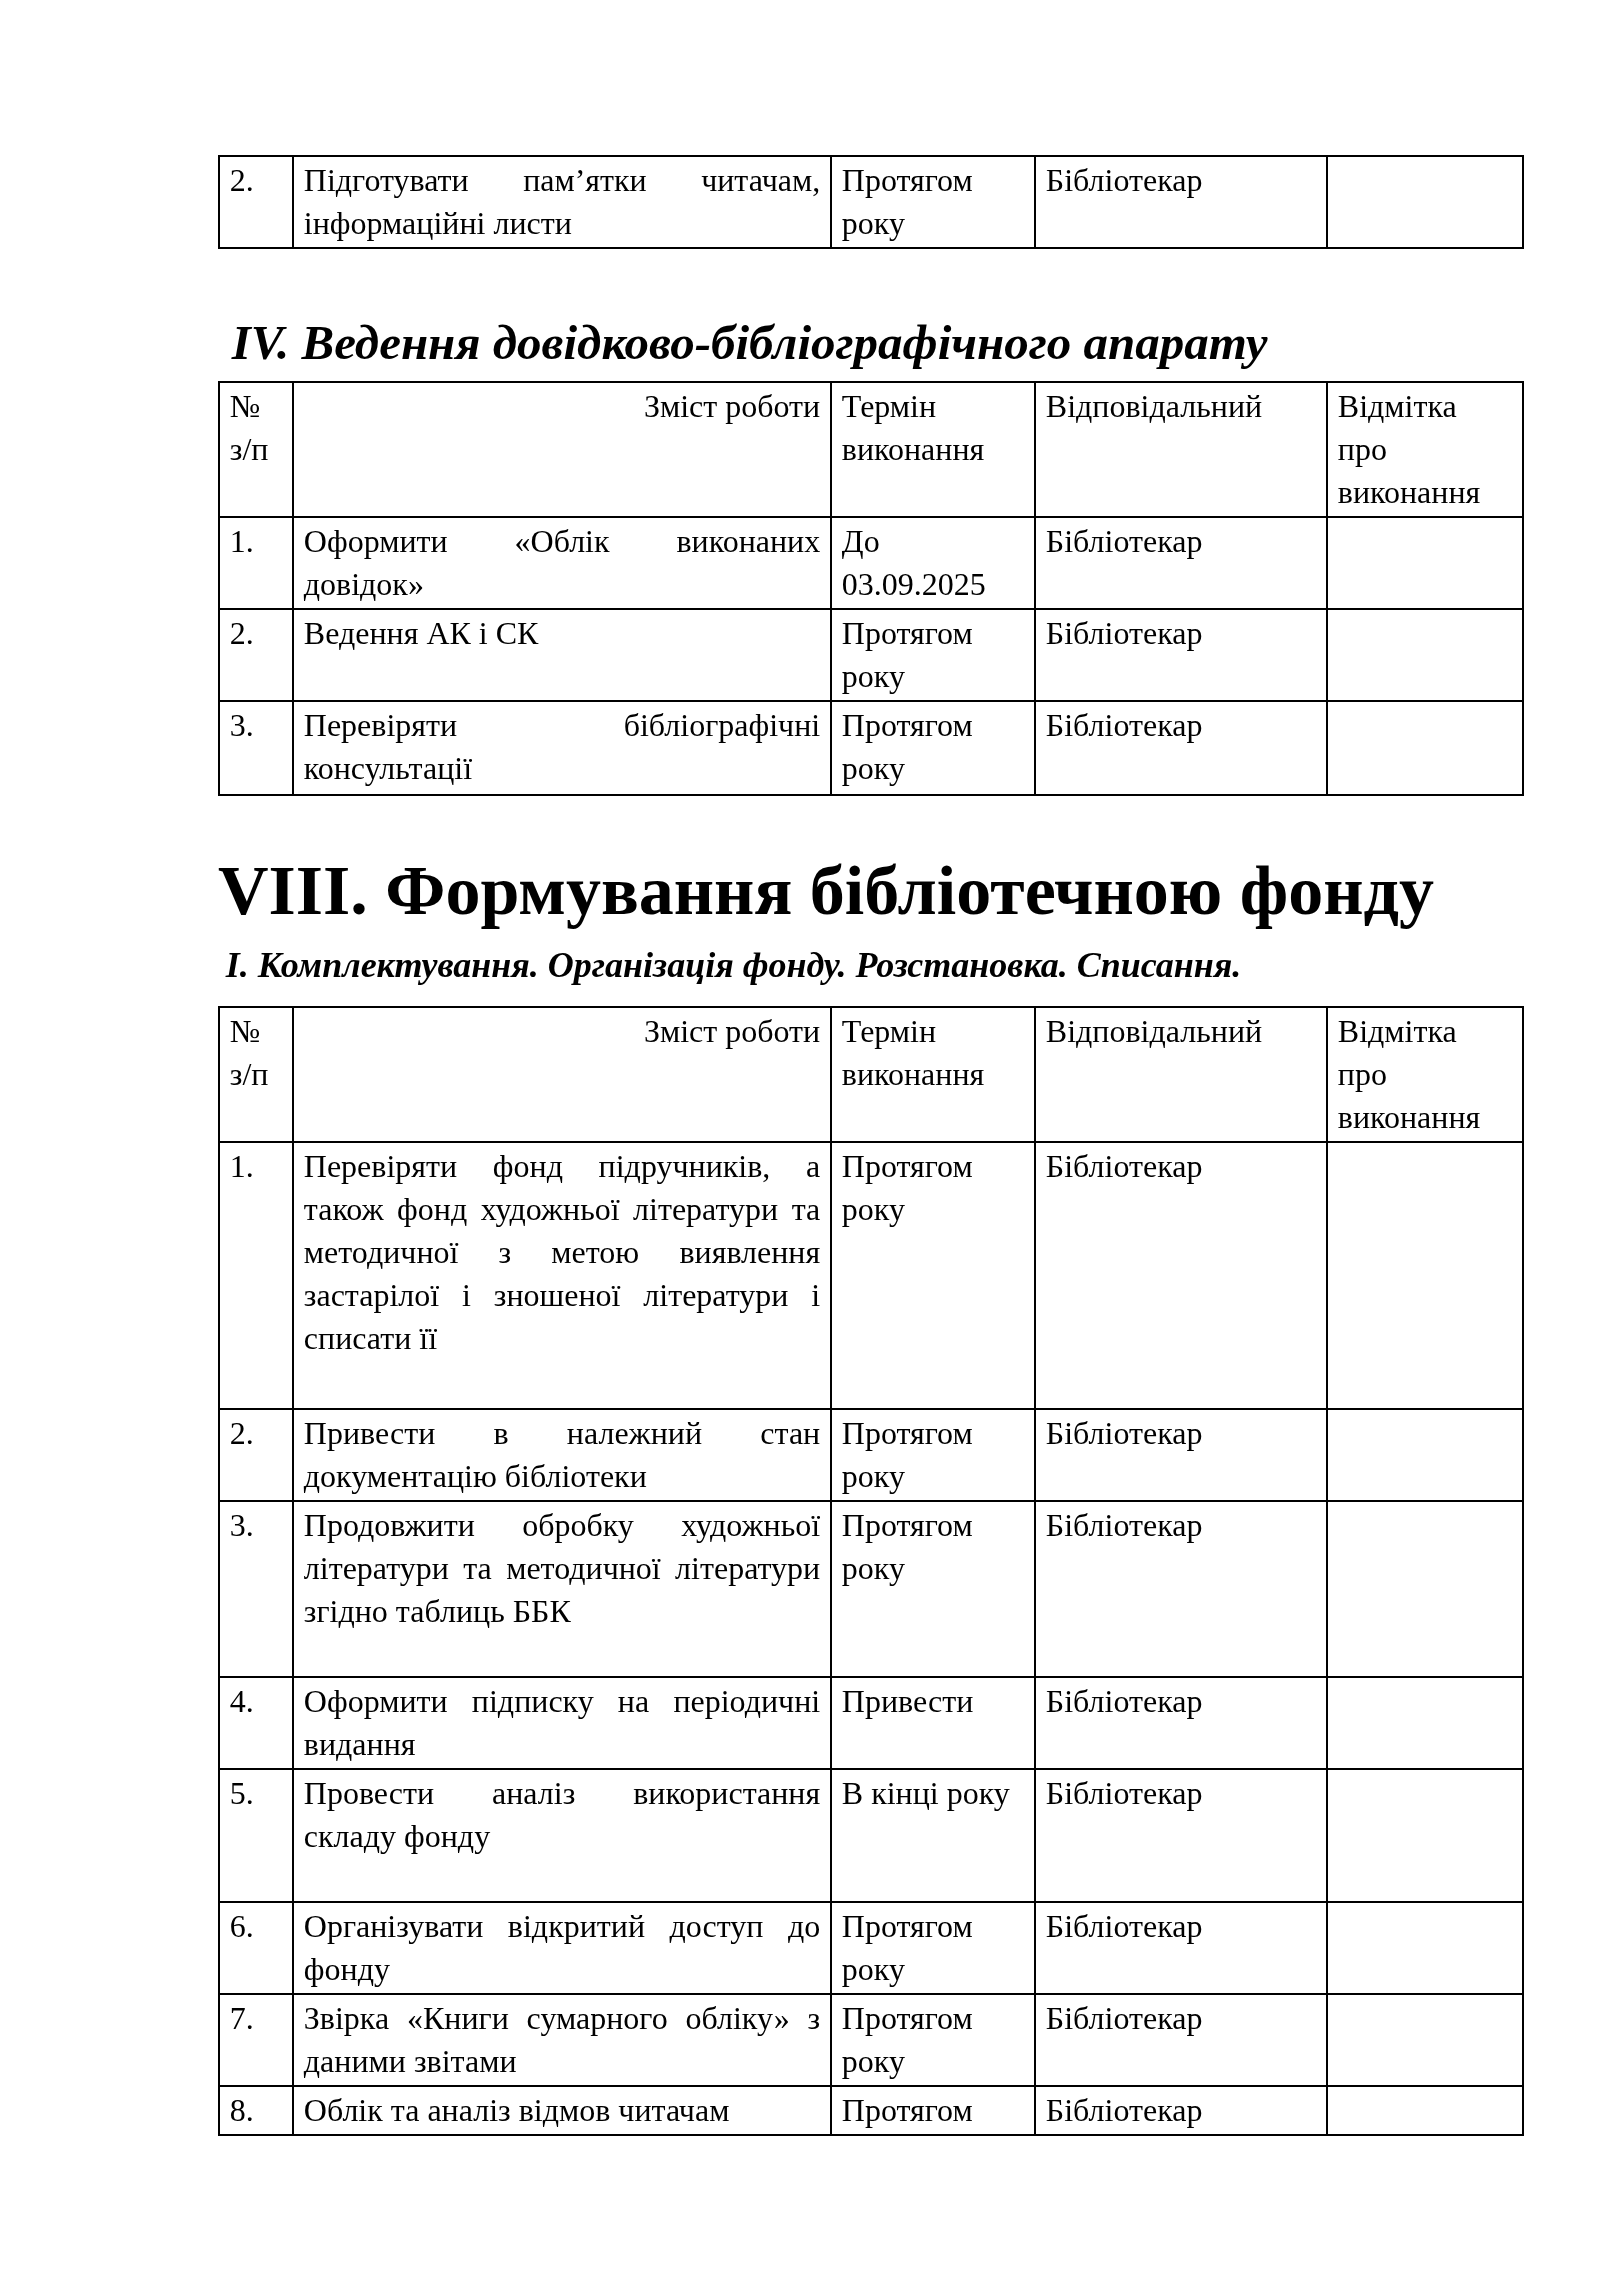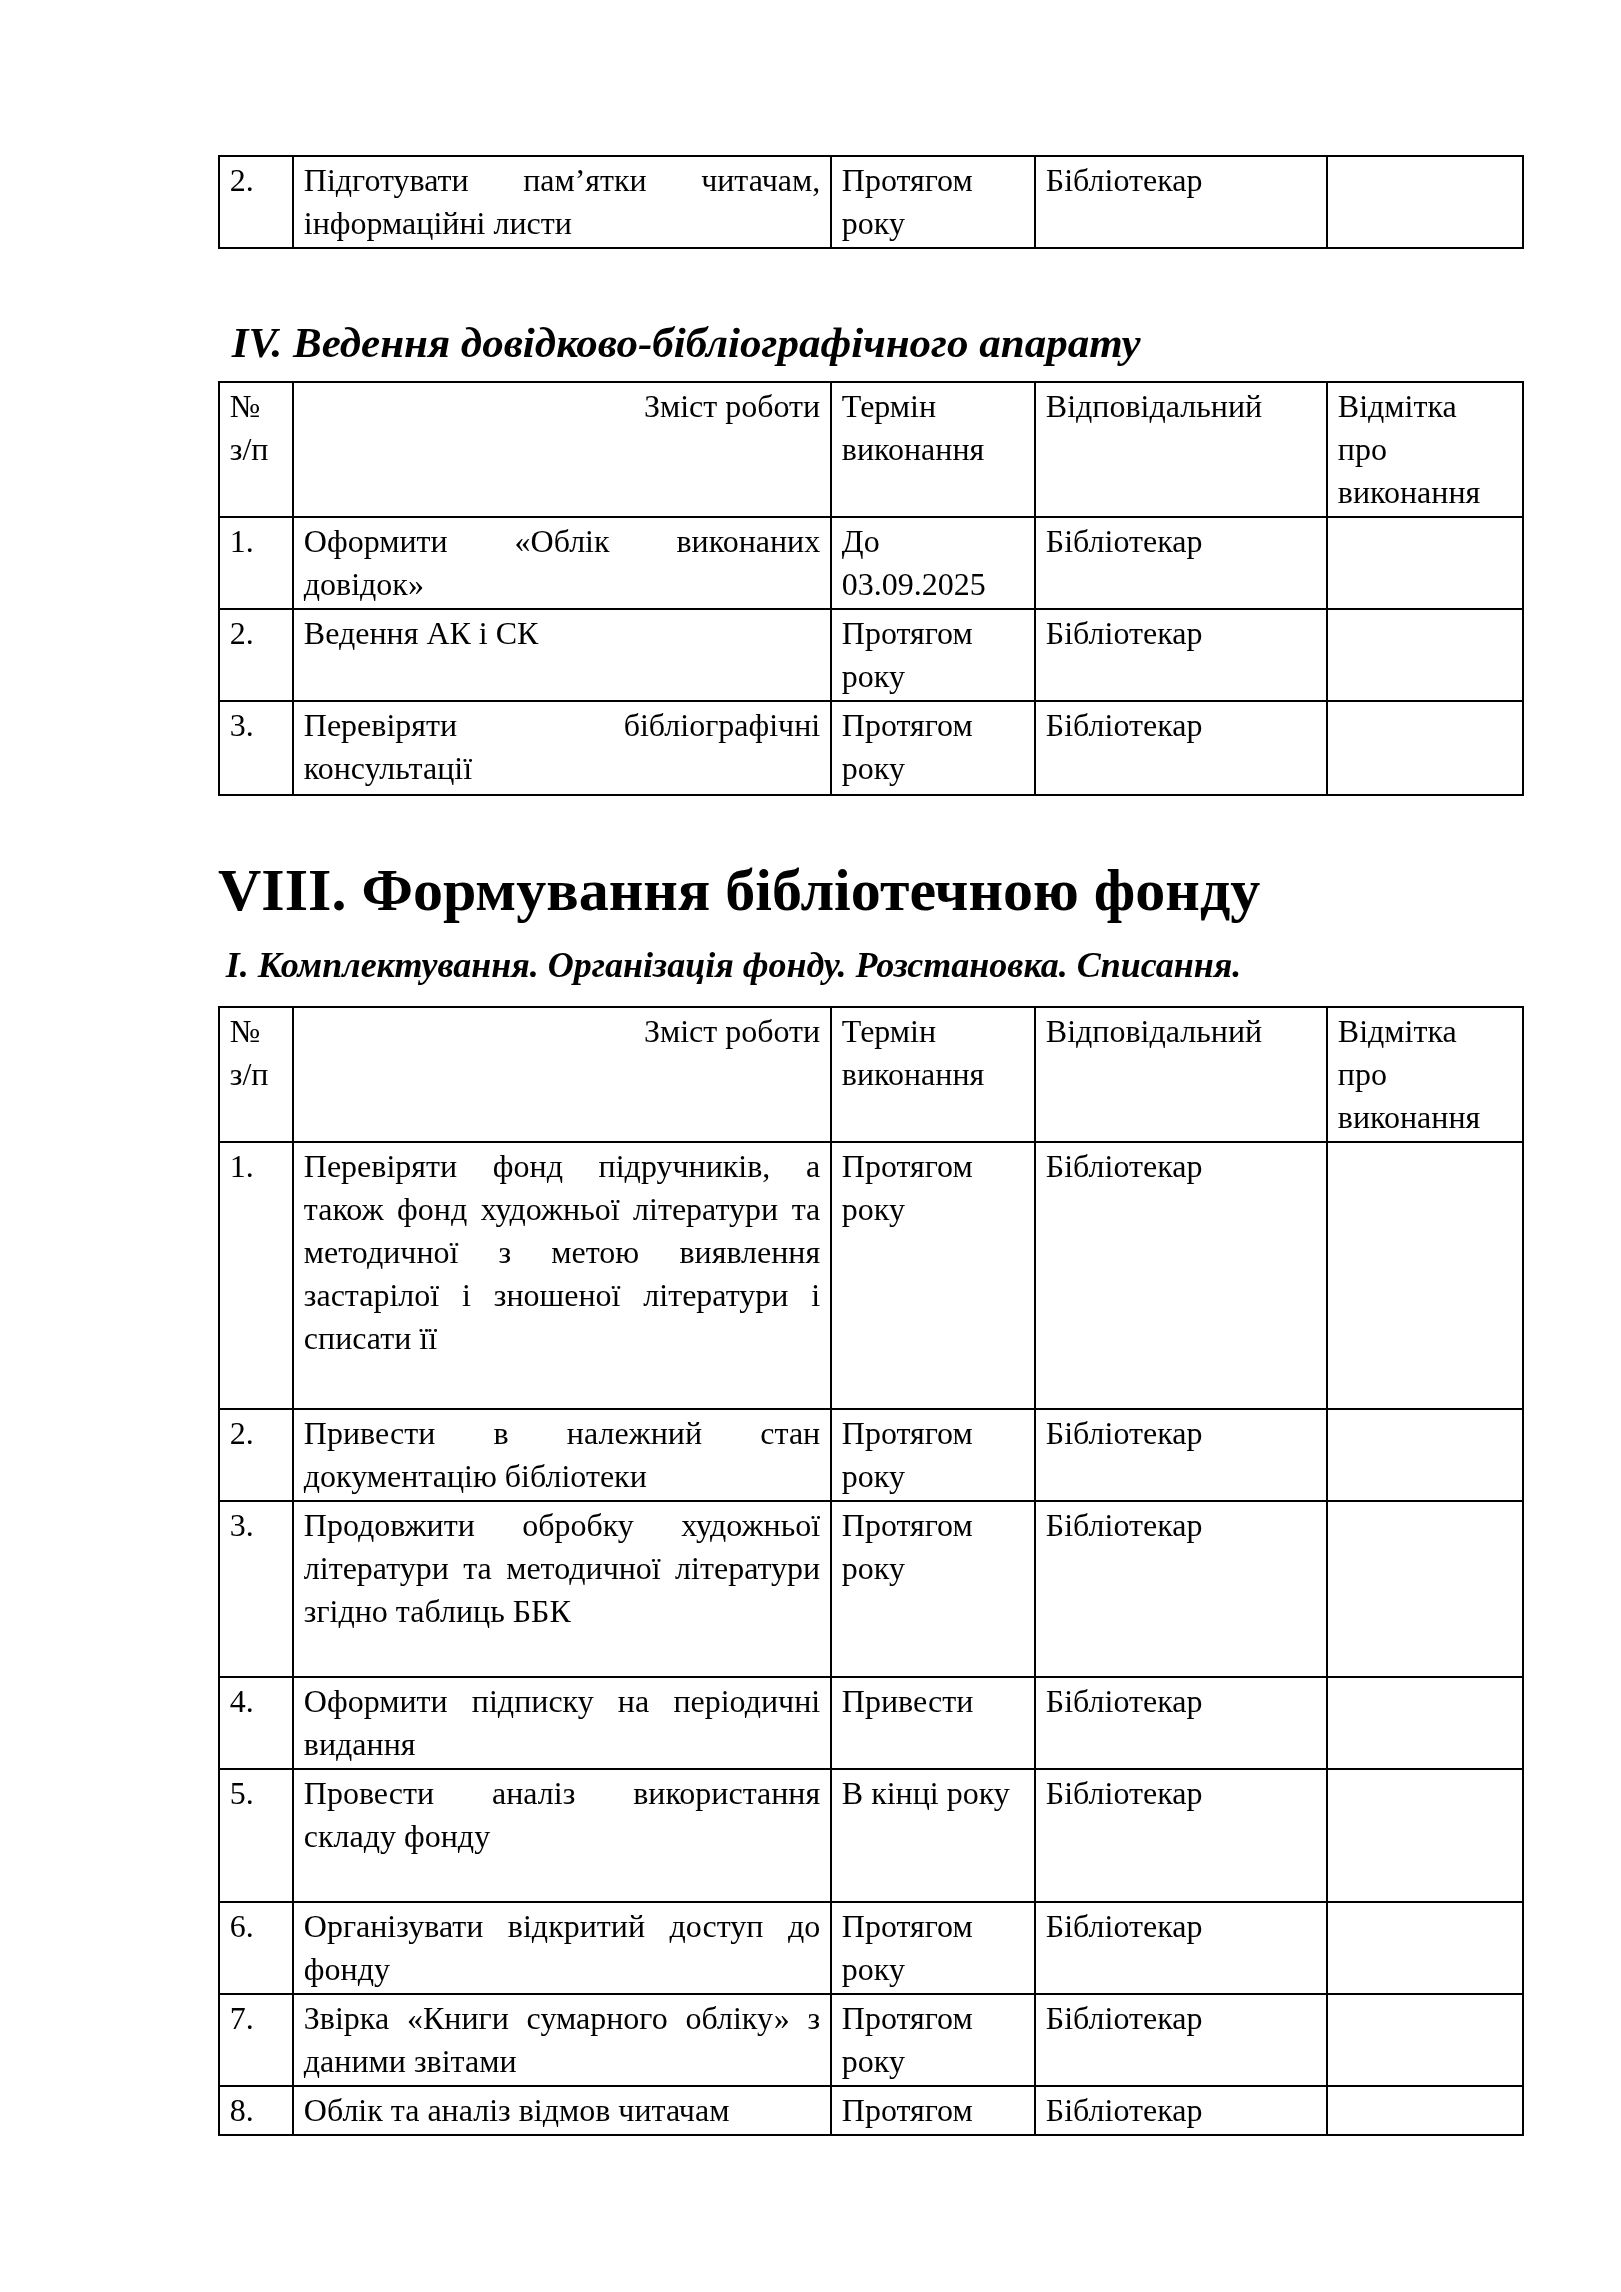--- a/index.html
+++ b/index.html
@@ -43,28 +43,28 @@
   .doc-table td.c1 { text-align: justify; margin-top: 48px; }
   
   #table-iv tr.r2 { height: 94px; }
   #table-viii tr.r0 { height: 267px; }
   #table-viii tr.r2 { height: 176px; }
   #table-viii tr.r4 { height: 133px; }
   #table-viii tr.r7 { height: 47px; }
 
   .heading-iv {
     margin: 69px 0 13.7px 13.7px;
-    font-size: 43px;
+    font-size: 49px;
     line-height: 49px;
     font-weight: bold;
     font-style: italic;
   }
   .heading-viii {
     margin: 65px 0 0 0;
-    font-size: 60px;
+    font-size: 70px;
     line-height: 59px;
     font-weight: bold;
     font-style: normal;
   }
   .subheading-i {
     margin: 23.5px 0 17.6px 7.8px;
     font-size: 36px;
     line-height: 45px;
     font-weight: bold;
     font-style: italic;

